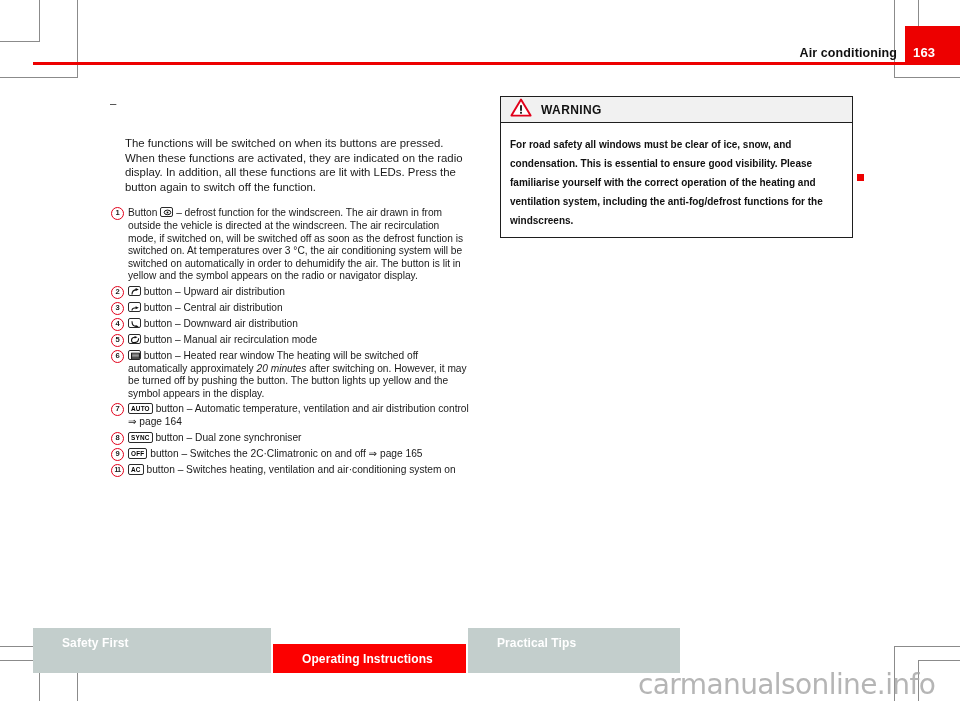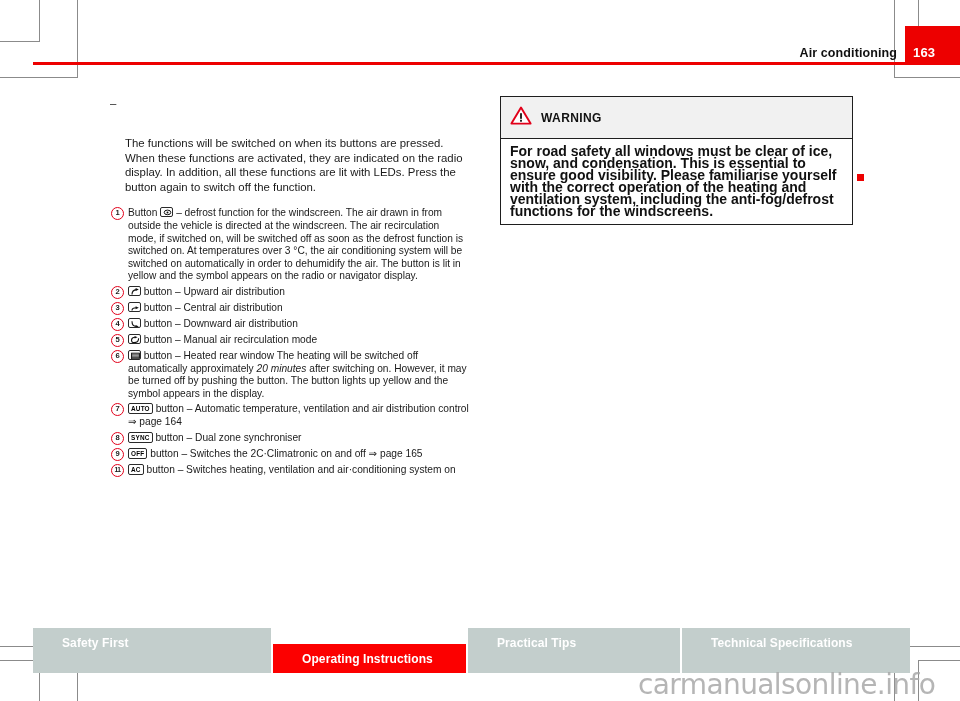--- a/index.html
+++ b/index.html
@@ -150,36 +150,36 @@
 
   
   .warn-box {
     border: 1px solid #1e1e1e;
     background: #ffffff;
     width: 353px;
   }
   .warn-head {
     background: #f1f1f1;
     border-bottom: 1px solid #1e1e1e;
-    height: 42px;
+    height: 26px;
     display: flex;
     align-items: center;
     padding-left: 9px;
   }
   .warn-title {
     font-size: 12px;
     font-weight: bold;
     letter-spacing: .4px;
     margin-left: 9px;
     color: #111;
   }
   .warn-body {
-    padding: 6px 8px 7px 9px;
-    font-size: 14px;
-    line-height: 12px;
+    padding: 12px 8px 7px 9px;
+    font-size: 10px;
+    line-height: 19px;
     font-weight: bold;
     color: #111;
   }
   .red-sq {
     position: absolute;
     left: 857px; top: 174px;
     width: 7px; height: 7px;
     background: #ed0000;
   }
 
@@ -349,16 +349,15 @@
     </div>
     <div class="warn-body">For road safety all windows must be clear of ice, snow, and condensation. This is essential to ensure good visibility. Please familiarise yourself with the correct operation of the heating and ventilation system, including the anti-fog/defrost functions for the windscreens.</div>
   </div>
 </div>
 <div class="red-sq"></div>
 
 <div class="footer">
   <div class="ftab t0">Safety First</div>
   <div class="ftab t1">Operating Instructions</div>
   <div class="ftab t2">Practical Tips</div>
-  <div class="ftab t3">Technical Specifications</div>
 </div>
 
 <div class="watermark">carmanualsonline.info</div>
 
 </body></html>

